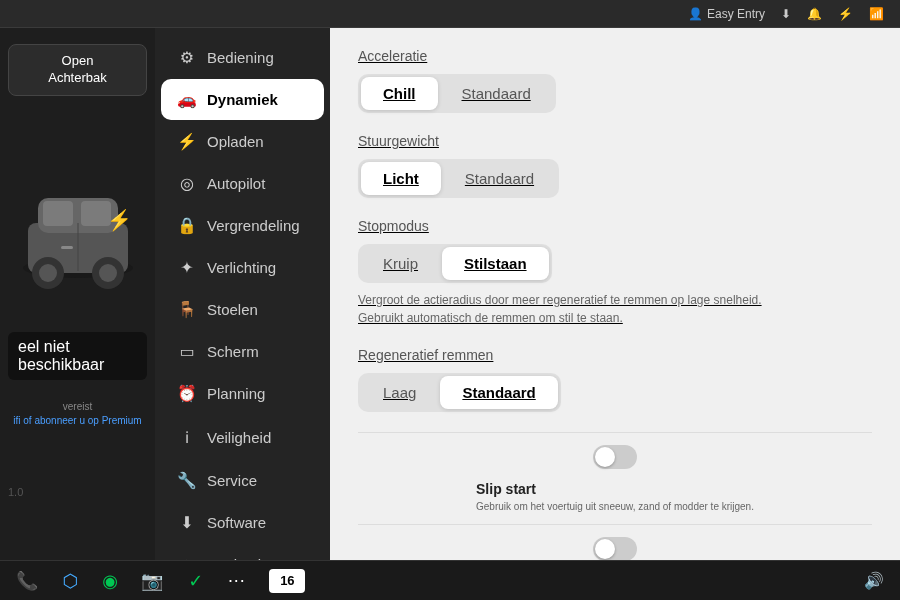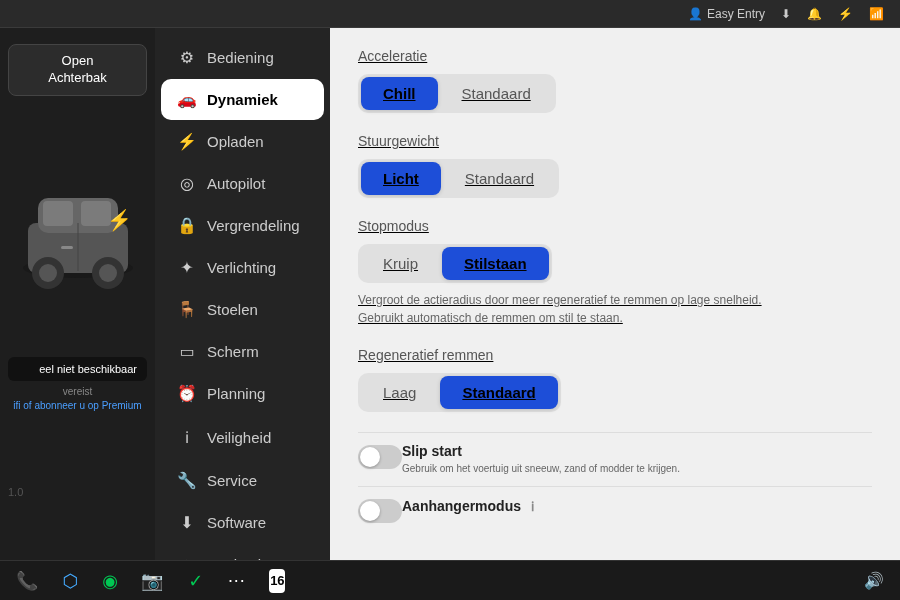--- a/index.html
+++ b/index.html
@@ -79,31 +79,31 @@
     .charging-icon {
       position: absolute;
       top: 80px;
       right: 10px;
       color: #4af;
       font-size: 20px;
     }
     .unavailable-banner {
       background: #111;
       color: #fff;
-      font-size: 11px;
+      font-size: 16px;
       padding: 6px 10px;
       border-radius: 6px;
-      margin-top: 29px;
+      margin-top: 4px;
       width: 100%;
-      text-align: right;
+      text-align: left;
     }
     .premium-text {
       color: #888;
       font-size: 10px;
-      margin-top: 4px;
+      margin-top: 20px;
       text-align: center;
       line-height: 1.4;
     }
     .premium-link {
       color: #4a9eff;
       text-decoration: none;
     }
     .version-text {
       position: absolute;
       bottom: 62px;
@@ -177,41 +177,43 @@
       padding: 8px 22px;
       border-radius: 8px;
       border: none;
       background: transparent;
       color: #555;
       font-size: 15px;
       cursor: pointer;
       transition: background 0.15s;
     }
     .btn-option.selected {
-      background: #1d4ed8;
+      background: #ffffff;
       color: #000;
       font-weight: 600;
       box-shadow: 0 1px 4px rgba(0,0,0,0.15);
     }
 
     
     .description {
       font-size: 12px;
       color: #666;
       line-height: 1.5;
       max-width: 420px;
       margin-top: 8px;
     }
 
     
     .toggle-row {
       display: flex;
-      align-items: flex-start;
+      align-items: center;
+      gap: 12px;
       padding: 10px 0;
       border-top: 1px solid #ddd;
+      flex-direction: column;
     }
     .toggle-switch {
       width: 44px;
       height: 24px;
       border-radius: 12px;
       background: #ccc;
       position: relative;
       cursor: pointer;
       flex-shrink: 0;
       margin-top: 2px;
@@ -257,21 +259,21 @@
       font-size: 18px;
       cursor: pointer;
     }
     .taskbar-icon.green { color: #00c853; }
     .taskbar-icon.white { color: #fff; }
     .taskbar-date {
       background: #fff;
       color: #000;
       font-size: 13px;
       font-weight: 700;
-      width: 16px;
+      width: 36px;
       height: 24px;
       border-radius: 4px;
       display: flex;
       align-items: center;
       justify-content: center;
     }
     .taskbar-spacer { flex: 1; }
     .taskbar-volume {
       color: #aaa;
       font-size: 16px;

